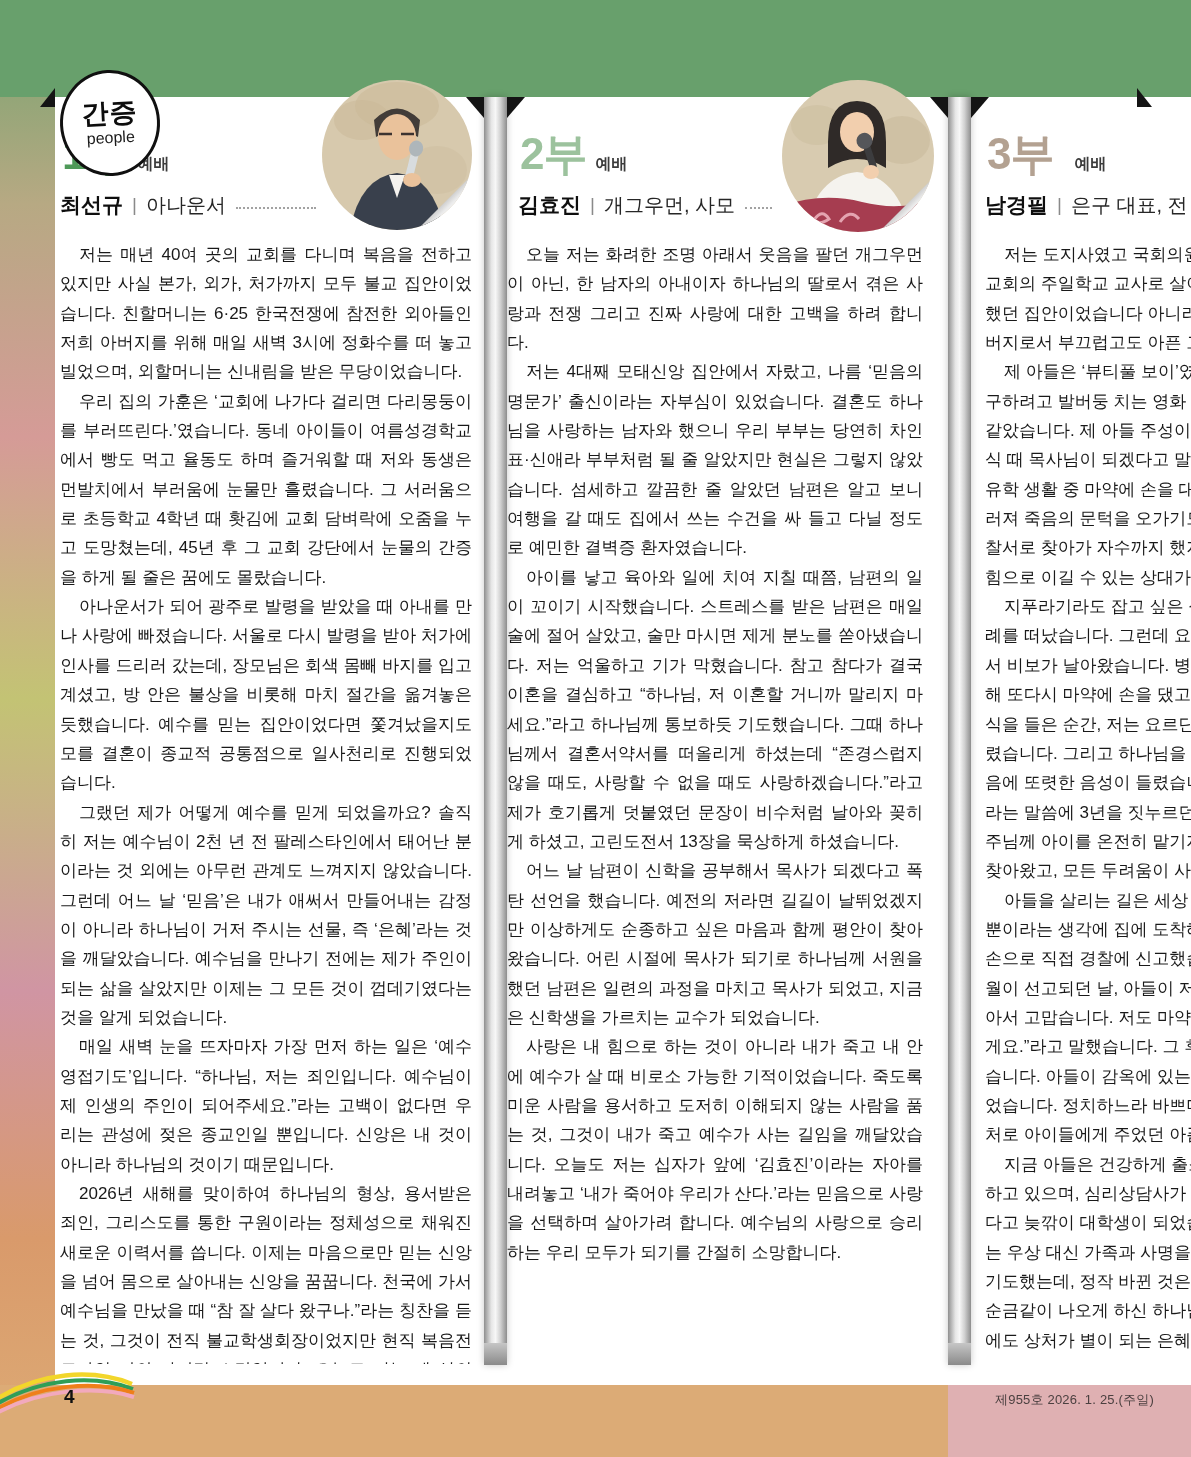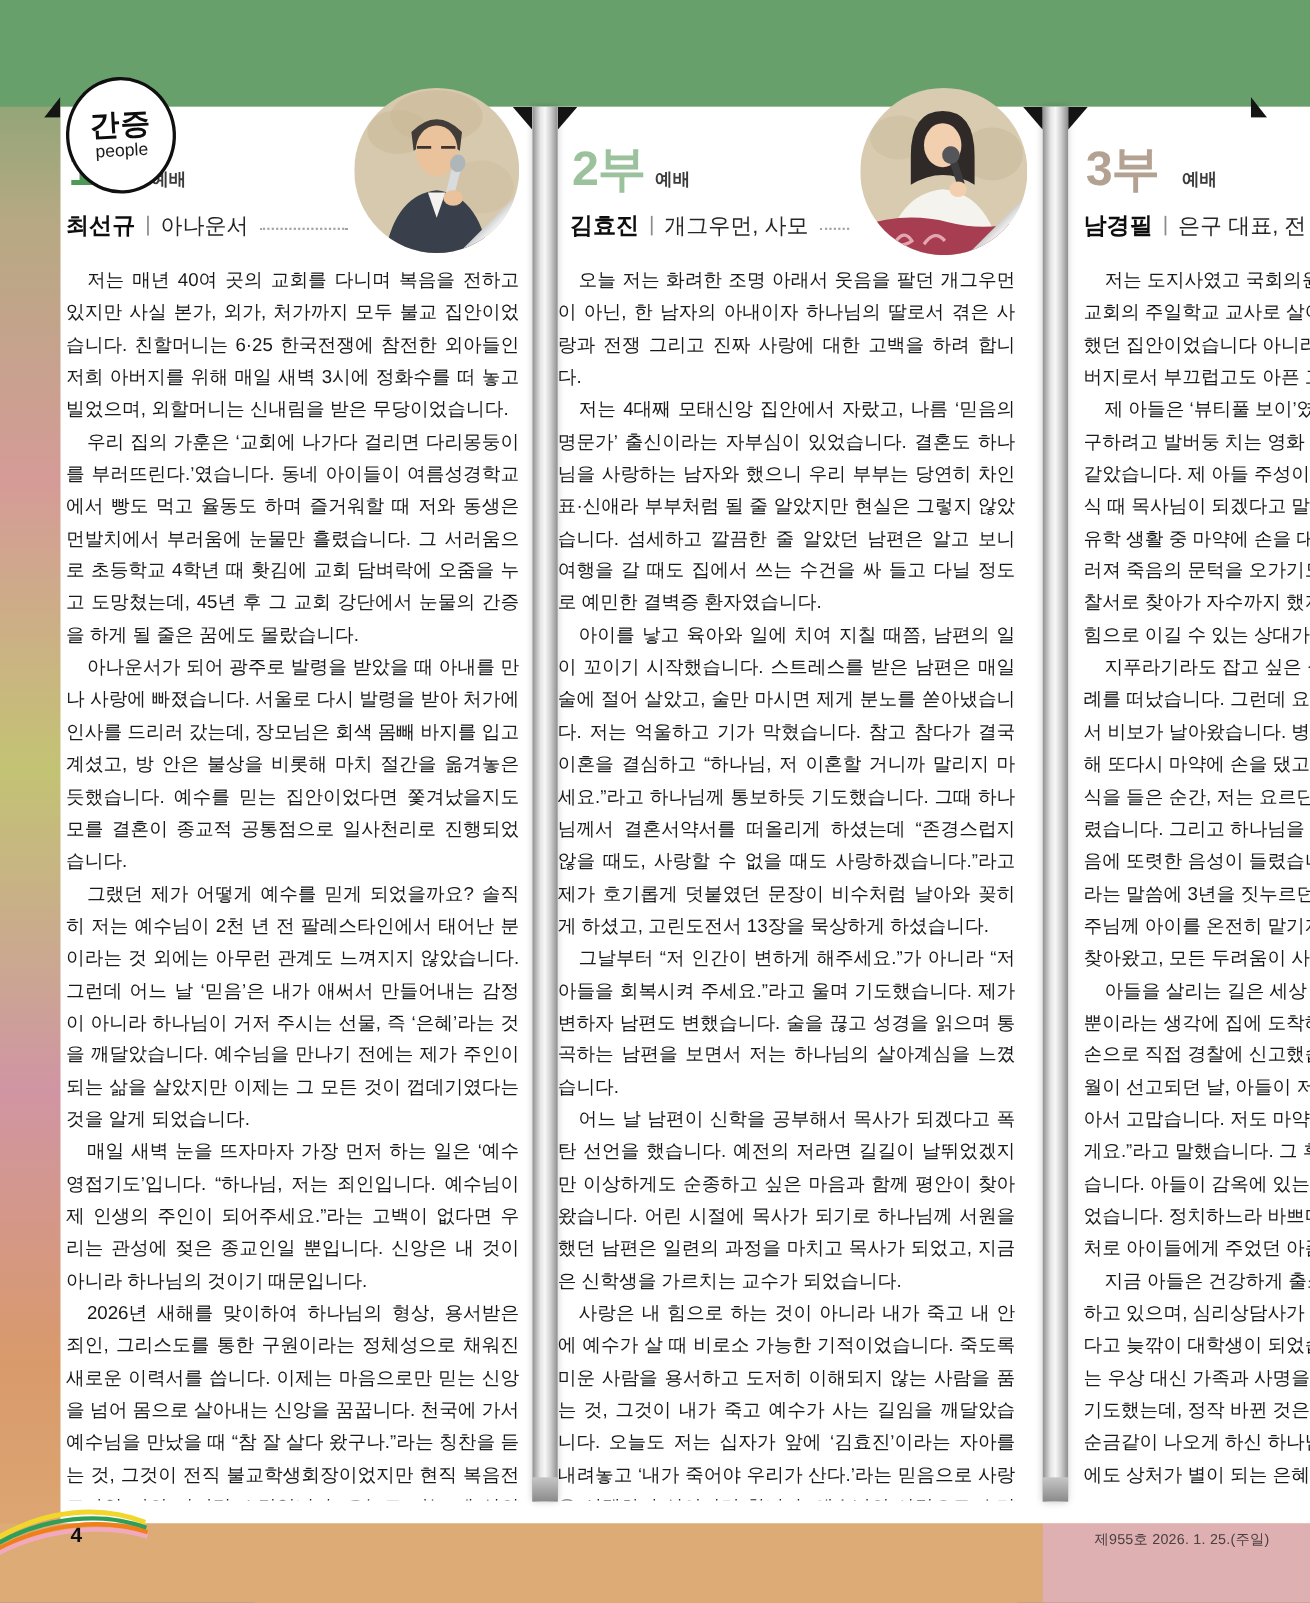--- a/index.html
+++ b/index.html
@@ -151,21 +151,20 @@
       <ellipse cx="89" cy="92" rx="8" ry="7" fill="#f2cfae"></ellipse>
       <path d="M0 126 Q40 112 80 122 Q120 132 152 118 L152 152 L0 152 Z" fill="#a63d50"></path>
       <path d="M32 140 q8 -12 15 -1 q-10 7 -15 1 M58 142 q10 -14 19 -3" stroke="#e4a4b0" stroke-width="3" fill="none"></path>
     </svg>
     <div class="curl"></div>
   </div>
   <div class="abs body-col" style="left:507px;width:416px;">
       <p class="para">오늘 저는 화려한 조명 아래서 웃음을 팔던 개그우먼이 아닌, 한 남자의 아내이자 하나님의 딸로서 겪은 사랑과 전쟁 그리고 진짜 사랑에 대한 고백을 하려 합니다.</p>
       <p class="para">저는 4대째 모태신앙 집안에서 자랐고, 나름 ‘믿음의 명문가’ 출신이라는 자부심이 있었습니다. 결혼도 하나님을 사랑하는 남자와 했으니 우리 부부는 당연히 차인표·신애라 부부처럼 될 줄 알았지만 현실은 그렇지 않았습니다. 섬세하고 깔끔한 줄 알았던 남편은 알고 보니 여행을 갈 때도 집에서 쓰는 수건을 싸 들고 다닐 정도로 예민한 결벽증 환자였습니다.</p>
       <p class="para">아이를 낳고 육아와 일에 치여 지칠 때쯤, 남편의 일이 꼬이기 시작했습니다. 스트레스를 받은 남편은 매일 술에 절어 살았고, 술만 마시면 제게 분노를 쏟아냈습니다. 저는 억울하고 기가 막혔습니다. 참고 참다가 결국 이혼을 결심하고 “하나님, 저 이혼할 거니까 말리지 마세요.”라고 하나님께 통보하듯 기도했습니다. 그때 하나님께서 결혼서약서를 떠올리게 하셨는데 “존경스럽지 않을 때도, 사랑할 수 없을 때도 사랑하겠습니다.”라고 제가 호기롭게 덧붙였던 문장이 비수처럼 날아와 꽂히게 하셨고, 고린도전서 13장을 묵상하게 하셨습니다.</p>
-      <p class="para">그날부터 “저 인간이 변하게 해주세요.”가 아니라 “저 아들을 회복시켜 주세요.”라고 울며 기도했습니다. 제가 변하자 남편도 변했습니다. 술을 끊고 성경을 읽으며 통곡하는 남편을 보면서 저는 하나님의 살아계심을 느꼈습니다.</p>
       <p class="para">어느 날 남편이 신학을 공부해서 목사가 되겠다고 폭탄 선언을 했습니다. 예전의 저라면 길길이 날뛰었겠지만 이상하게도 순종하고 싶은 마음과 함께 평안이 찾아왔습니다. 어린 시절에 목사가 되기로 하나님께 서원을 했던 남편은 일련의 과정을 마치고 목사가 되었고, 지금은 신학생을 가르치는 교수가 되었습니다.</p>
       <p class="para">사랑은 내 힘으로 하는 것이 아니라 내가 죽고 내 안에 예수가 살 때 비로소 가능한 기적이었습니다. 죽도록 미운 사람을 용서하고 도저히 이해되지 않는 사람을 품는 것, 그것이 내가 죽고 예수가 사는 길임을 깨달았습니다. 오늘도 저는 십자가 앞에 ‘김효진’이라는 자아를 내려놓고 ‘내가 죽어야 우리가 산다.’라는 믿음으로 사랑을 선택하며 살아가려 합니다. 예수님의 사랑으로 승리하는 우리 모두가 되기를 간절히 소망합니다.</p>
     </div>
 
   <div class="abs part-head" style="left:987px;gap:12px;">
     <span class="part-num" style="color: rgb(179, 161, 145);">3부</span>
     <span class="part-sub">예배</span>
   </div>
   <div class="abs name-row" style="left:985px;width:206px;">
     <span class="name">남경필</span>

